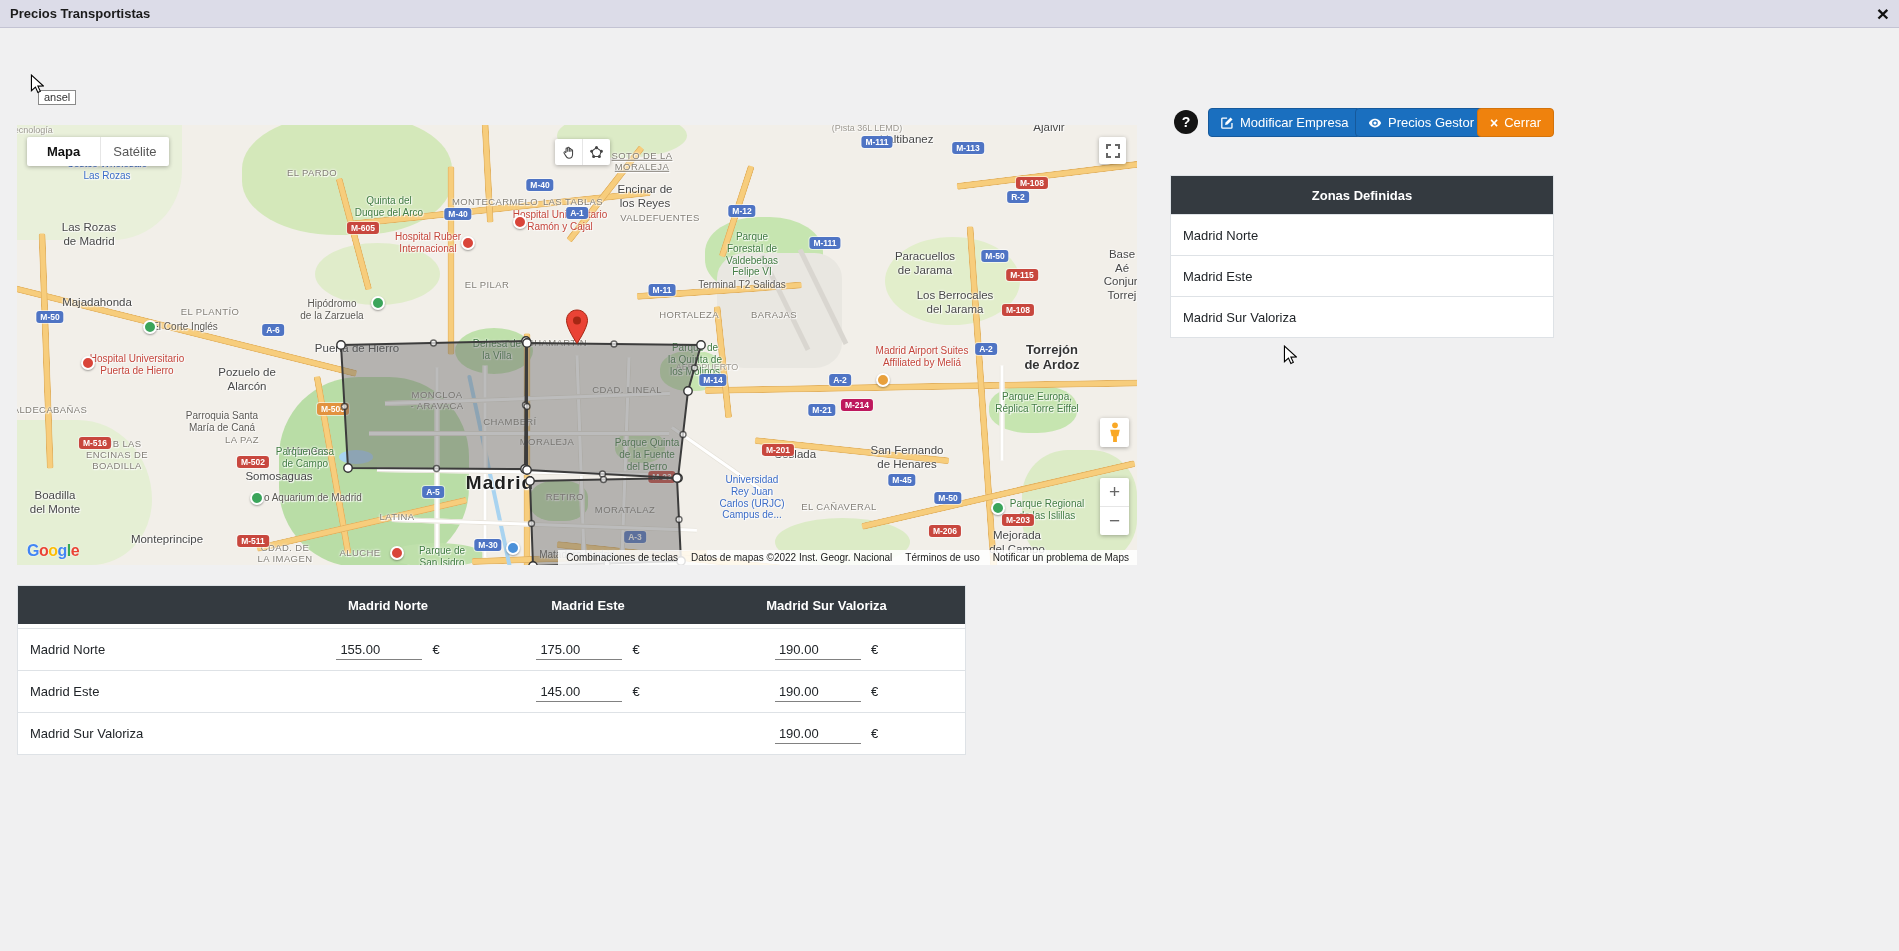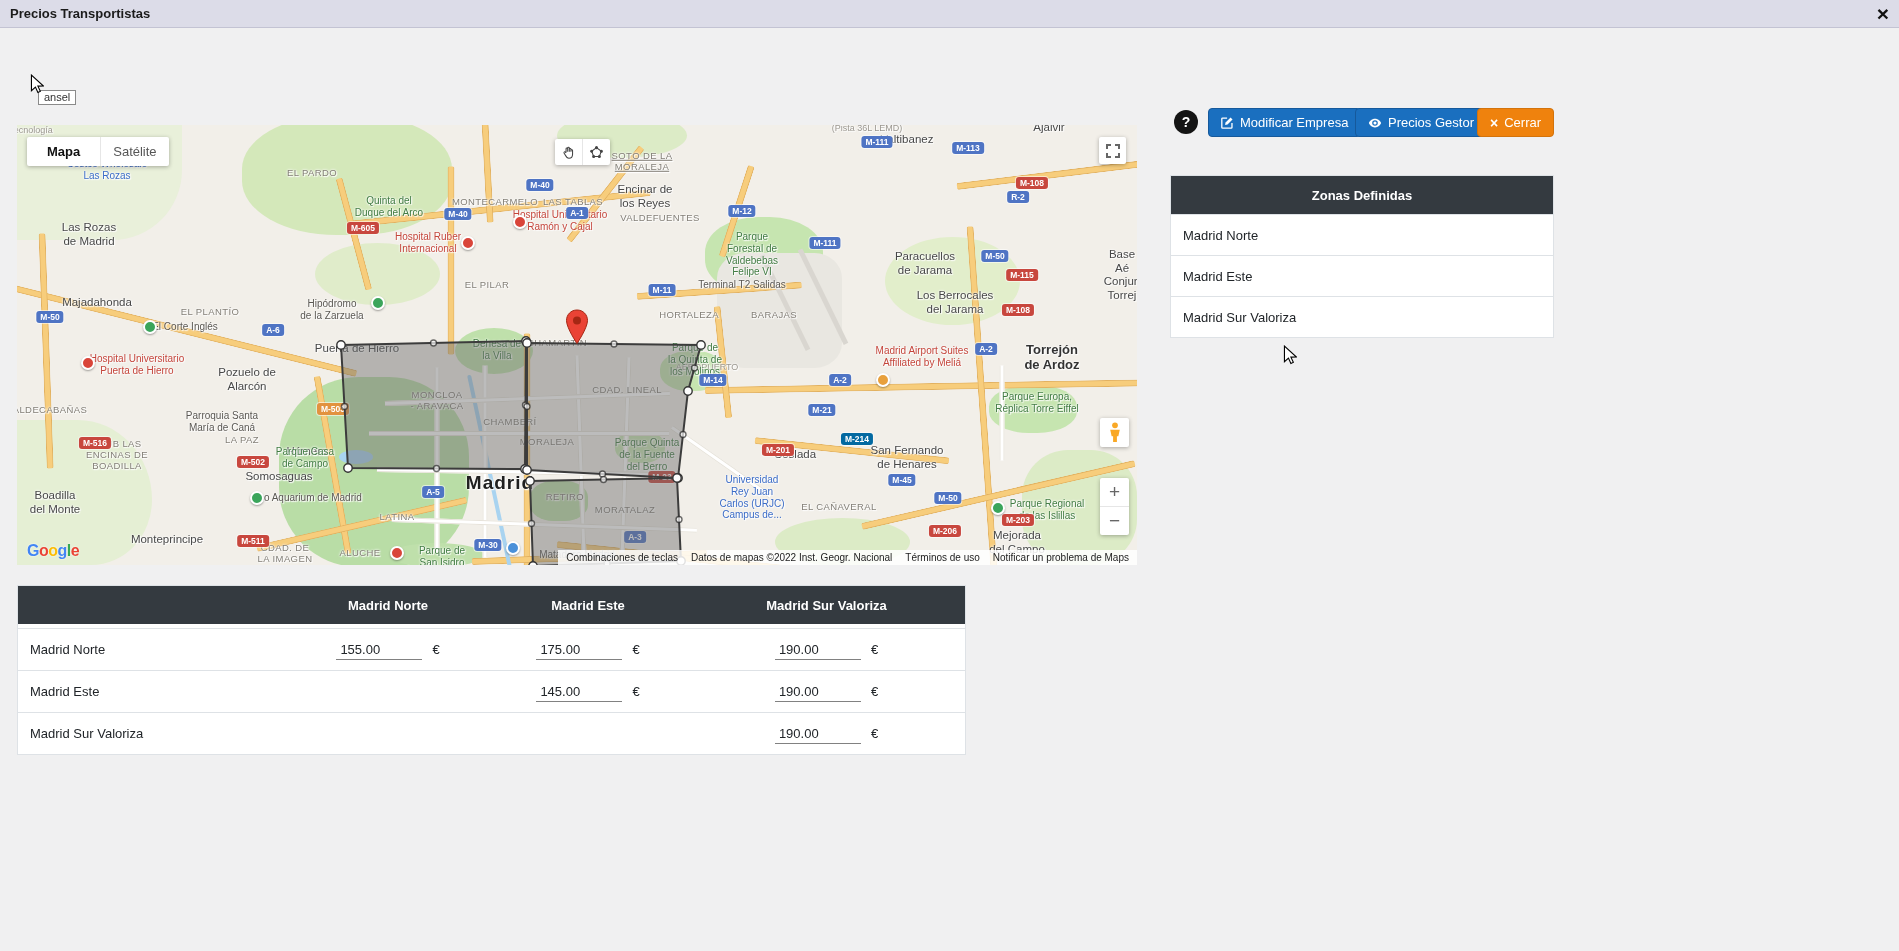--- a/index.html
+++ b/index.html
@@ -306,21 +306,21 @@
         <div class="rbadge" style="left: 860px; top: 17px; background: rgb(79, 116, 196);">M-111</div>
         <div class="rbadge" style="left: 808px; top: 118px; background: rgb(79, 116, 196);">M-111</div>
         <div class="rbadge" style="left: 951px; top: 23px; background: rgb(79, 116, 196);">M-113</div>
         <div class="rbadge" style="left: 1015px; top: 58px; background: rgb(200, 71, 62);">M-108</div>
         <div class="rbadge" style="left: 1001px; top: 185px; background: rgb(200, 71, 62);">M-108</div>
         <div class="rbadge" style="left: 978px; top: 131px; background: rgb(79, 116, 196);">M-50</div>
         <div class="rbadge" style="left: 1005px; top: 150px; background: rgb(200, 71, 62);">M-115</div>
         <div class="rbadge" style="left: 931px; top: 373px; background: rgb(79, 116, 196);">M-50</div>
         <div class="rbadge" style="left: 885px; top: 355px; background: rgb(79, 116, 196);">M-45</div>
         <div class="rbadge" style="left: 805px; top: 285px; background: rgb(79, 116, 196);">M-21</div>
-        <div class="rbadge" style="left: 840px; top: 314px; background: #0369a1;">M-214</div>
+        <div class="rbadge" style="left: 840px; top: 280px; background: #be185d;">M-214</div>
         <div class="rbadge" style="left: 761px; top: 325px; background: rgb(200, 71, 62);">M-201</div>
         <div class="rbadge" style="left: 1001px; top: 395px; background: rgb(200, 71, 62);">M-203</div>
         <div class="rbadge" style="left: 928px; top: 406px; background: rgb(200, 71, 62);">M-206</div>
         <div class="rbadge" style="left: 696px; top: 255px; background: rgb(79, 116, 196);">M-14</div>
         <div class="rbadge" style="left: 823px; top: 255px; background: rgb(79, 116, 196);">A-2</div>
         <div class="rbadge" style="left: 969px; top: 224px; background: rgb(79, 116, 196);">A-2</div>
         <div class="rbadge" style="left: 471px; top: 420px; background: rgb(79, 116, 196);">M-30</div>
         <div class="rbadge" style="left: 645px; top: 352px; background: rgb(200, 71, 62);">M-23</div>
         <div class="rbadge" style="left: 618px; top: 412px; background: rgb(79, 116, 196);">A-3</div>
         <div class="rbadge" style="left: 416px; top: 367px; background: rgb(79, 116, 196);">A-5</div>

